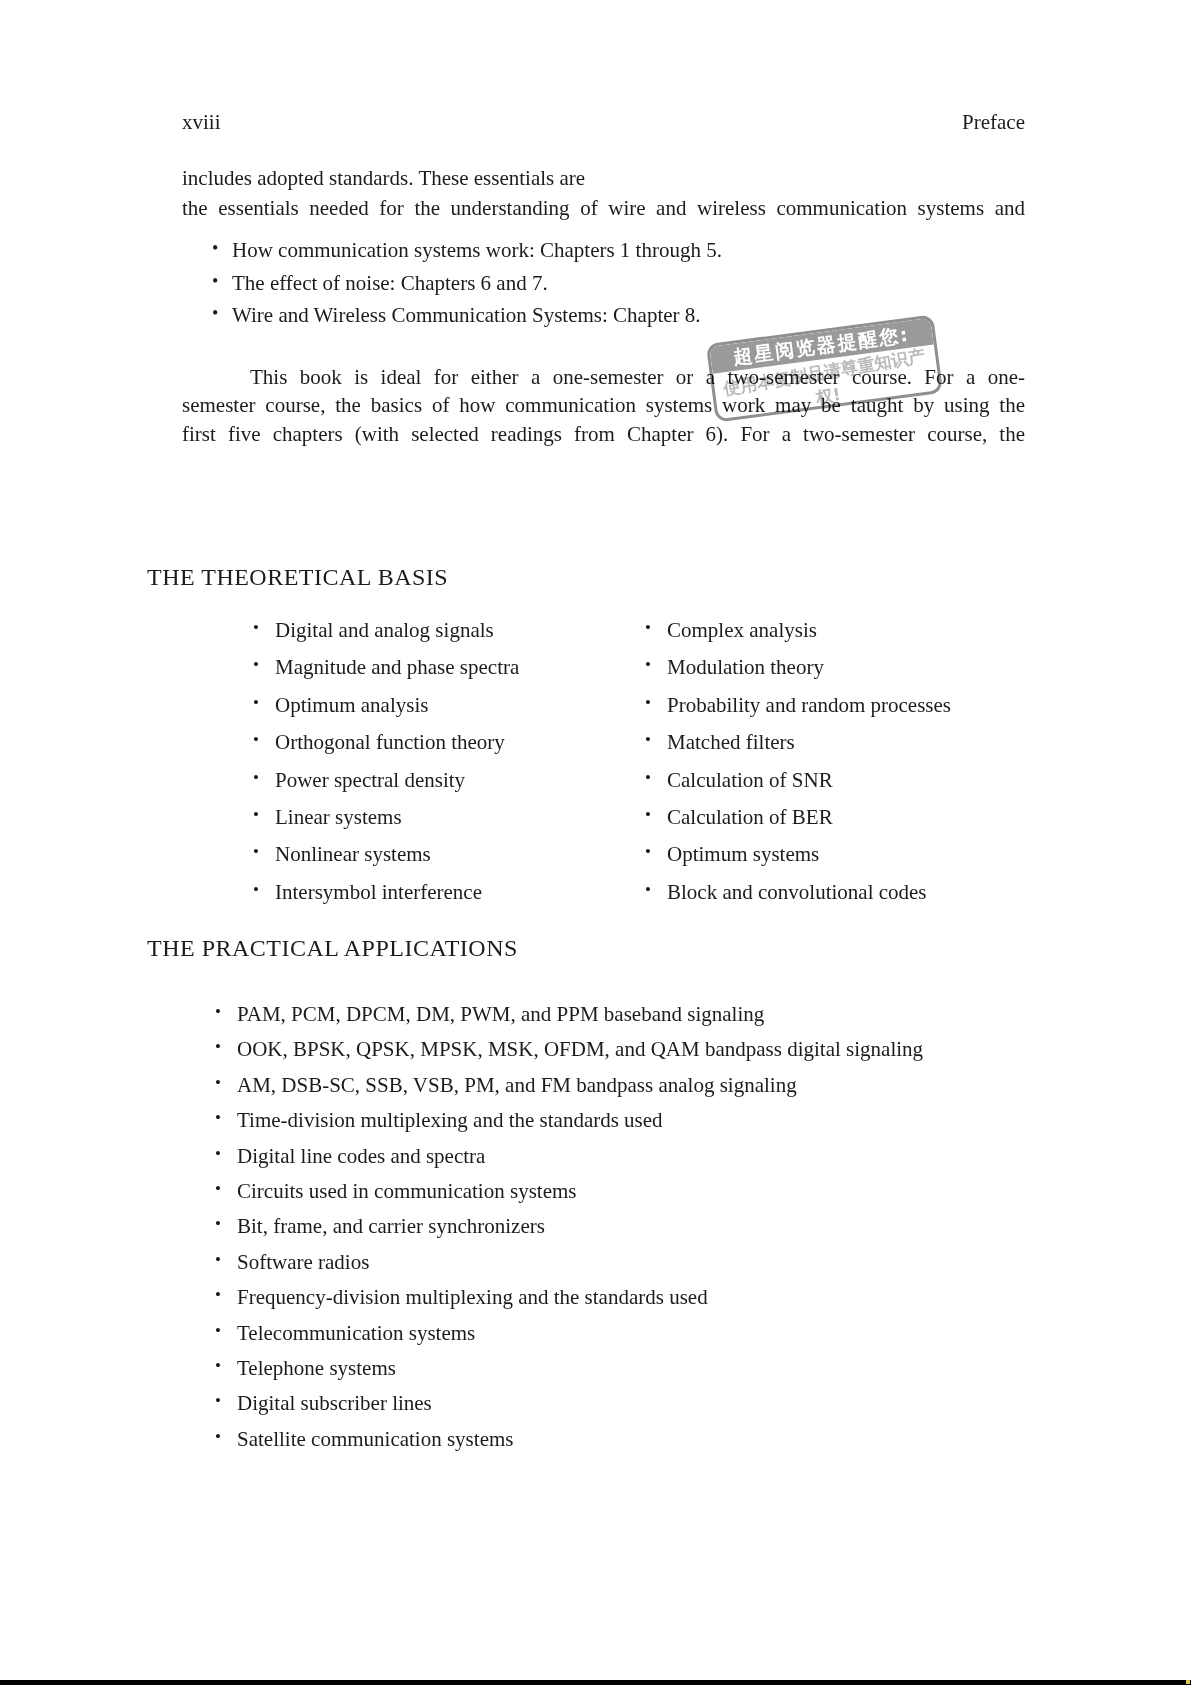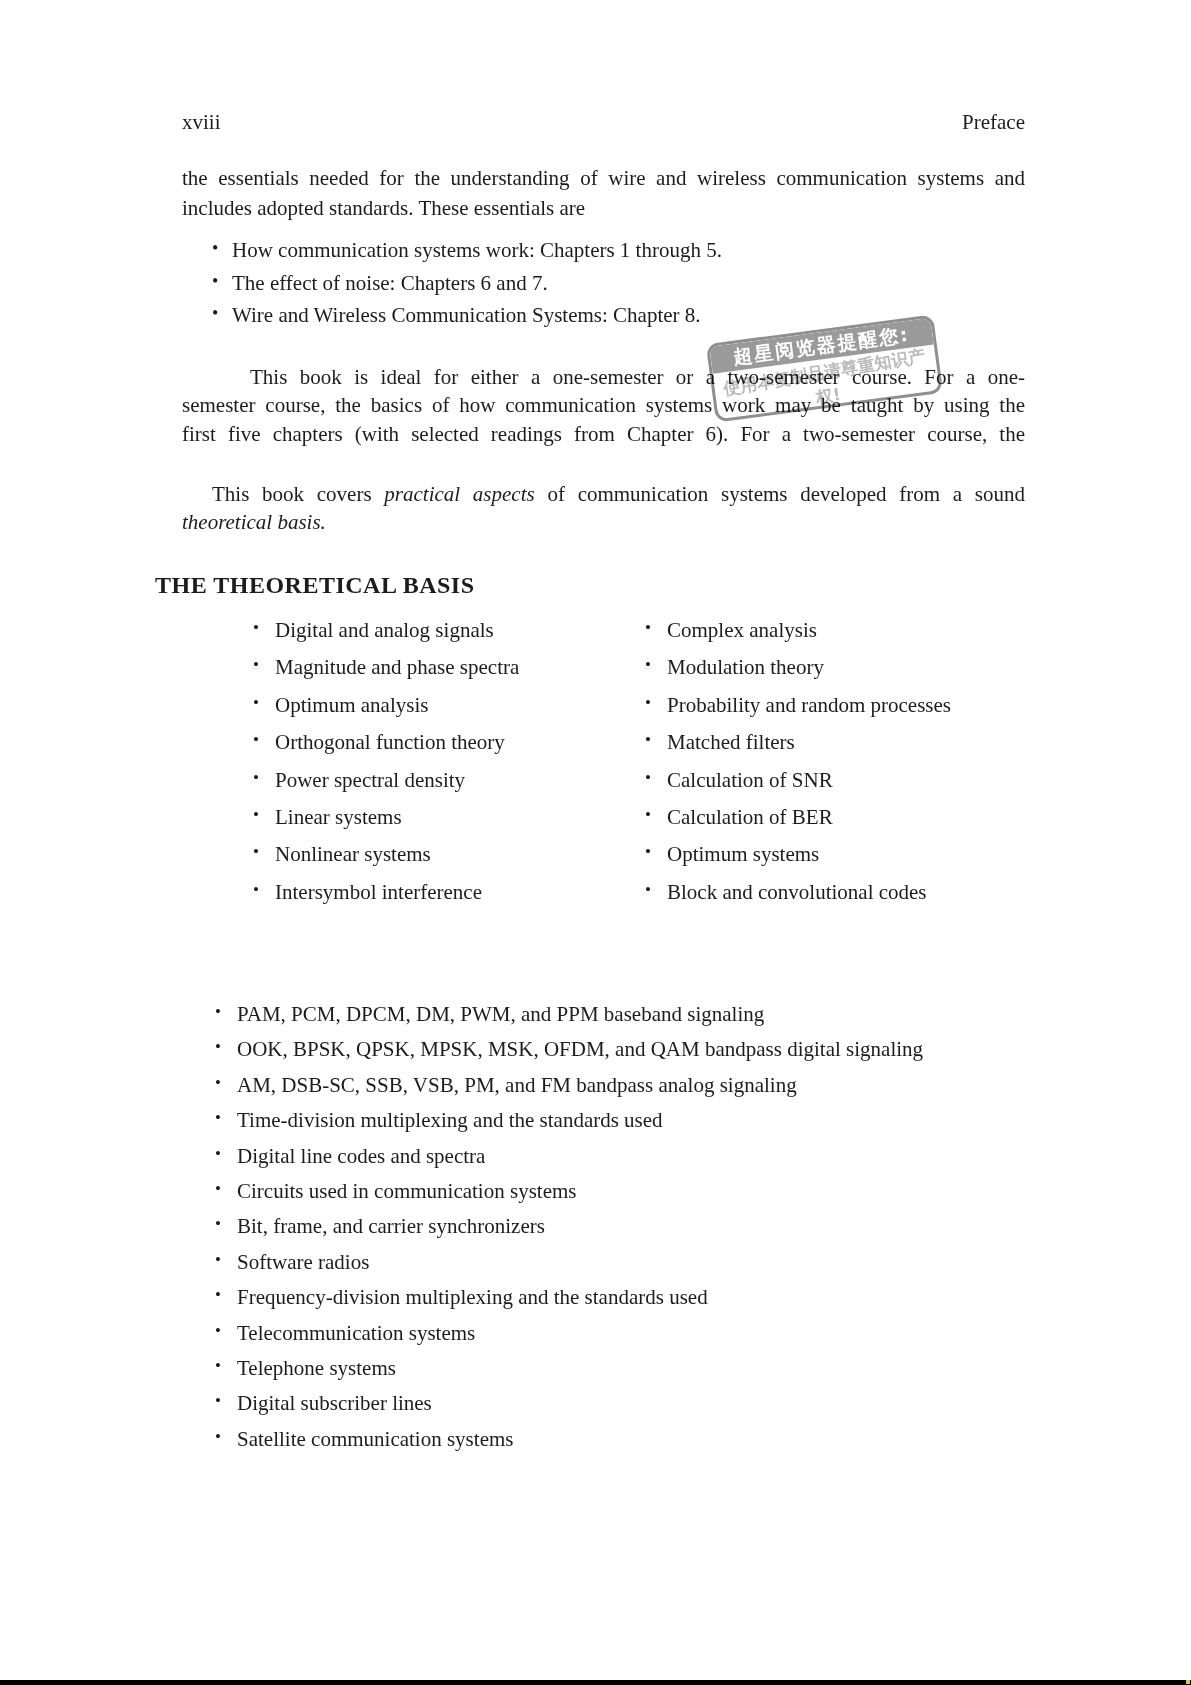--- a/index.html
+++ b/index.html
@@ -27,22 +27,22 @@
 
   #intro { top: 163px; line-height: 30px; }
   #coursepara { top: 363px; line-height: 28.4px; }
   #coverspara { top: 480px; line-height: 28px; }
 
   #essentials { position: absolute; top: 238px; left: 212px; font-size: 21px; }
   .erow { height: 32.5px; display: flex; align-items: flex-start; }
   .erow .bullet { width: 20px; font-size: 18px; }
 
   .heading {
-    position: absolute; left: 143px; margin: 12px;
-    font-size: 24px; font-weight: bold; letter-spacing: 0.5px;
+    position: absolute; left: 143px; margin: 4px;
+    font-size: 24px; font-weight: normal; letter-spacing: 0.5px;
     line-height: 28px;
   }
   #h-theo { top: 559px; }
   #h-prac { top: 930px; }
 
   #theo-cols {
     position: absolute; top: 618px; left: 253px; width: 772px;
     display: flex; font-size: 21px;
   }
   #theo-cols .col-left  { width: 392px; }
@@ -88,22 +88,22 @@
 <body>
 
 <div class="page">
 
   <div class="header">
     <span>xviii</span>
     <span>Preface</span>
   </div>
 
   <div class="para" id="intro">
+    <div class="line">includes adopted standards. These essentials are</div>
     <div class="line just">the essentials needed for the understanding of wire and wireless communication systems and</div>
-    <div class="line">includes adopted standards. These essentials are</div>
   </div>
 
   <div id="essentials">
     <div class="erow">
       <span class="bullet">•</span>
       <span class="label">How communication systems work: Chapters 1 through 5.</span>
     </div>
     <div class="erow">
       <span class="bullet">•</span>
       <span class="label">The effect of noise: Chapters 6 and 7.</span>
@@ -113,24 +113,20 @@
       <span class="label">Wire and Wireless Communication Systems: Chapter 8.</span>
     </div>
   </div>
 
   <div class="para" id="coursepara">
     <div class="line just ind1">This book is ideal for either a one-semester or a two-semester course. For a one-</div>
     <div class="line just">semester course, the basics of how communication systems work may be taught by using the</div>
     <div class="line just">first five chapters (with selected readings from Chapter 6). For a two-semester course, the</div>
   </div>
 
-  <div class="para" id="coverspara">
-    <div class="line just ind2"><span>This book covers </span><i>practical aspects</i><span> of communication systems developed from a sound</span></div>
-    <div class="line"><i>theoretical basis.</i></div>
-  </div>
 
   <h2 class="heading" id="h-theo">THE THEORETICAL BASIS</h2>
 
   <div id="theo-cols">
     <div class="col-left">
       <div class="trow">
           <span class="bullet">•</span>
           <span>Digital and analog signals</span>
         </div>
       <div class="trow">
@@ -191,20 +187,21 @@
           <span class="bullet">•</span>
           <span>Optimum systems</span>
         </div>
       <div class="trow">
           <span class="bullet">•</span>
           <span>Block and convolutional codes</span>
         </div>
     </div>
   </div>
 
+  <h2 class="heading" id="h-prac">THE PRACTICAL APPLICATIONS</h2>
 
   <div id="prac-list">
     <div class="prow">
         <span class="bullet">•</span>
         <span>PAM, PCM, DPCM, DM, PWM, and PPM baseband signaling</span>
       </div>
     <div class="prow">
         <span class="bullet">•</span>
         <span>OOK, BPSK, QPSK, MPSK, MSK, OFDM, and QAM bandpass digital signaling</span>
       </div>

